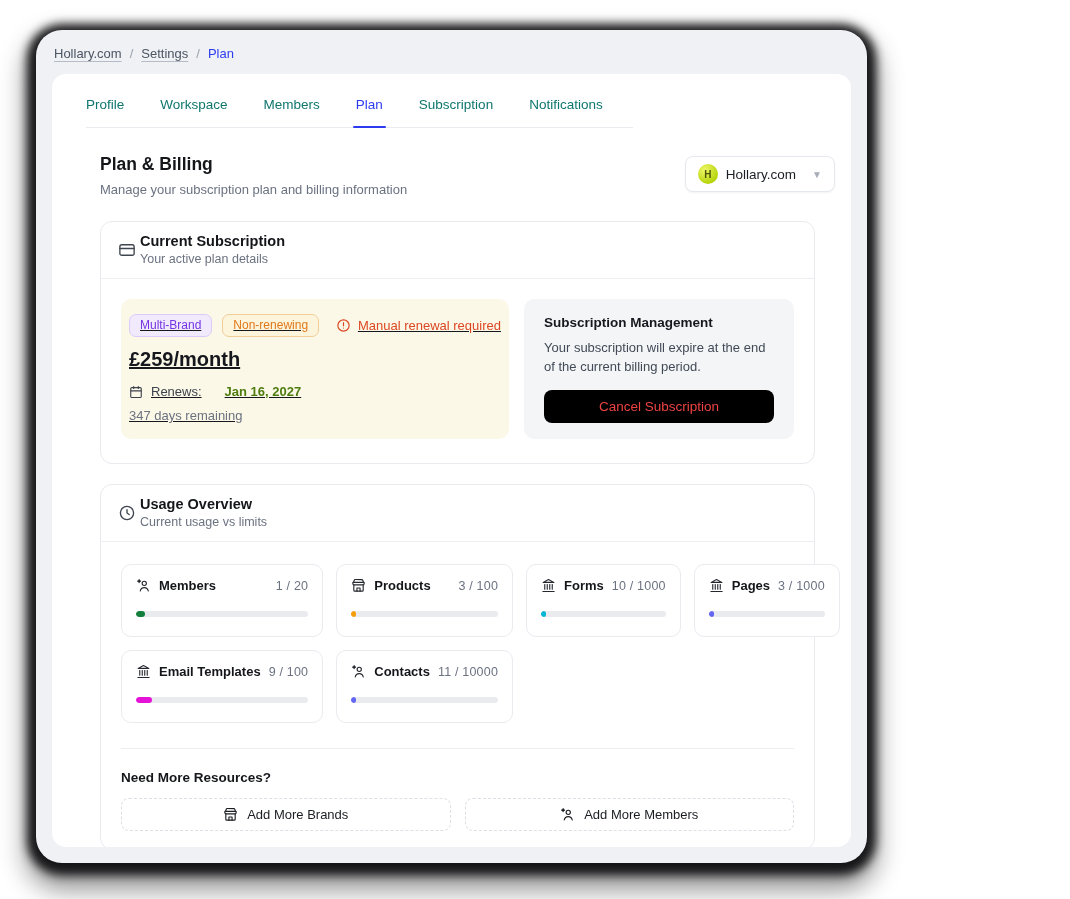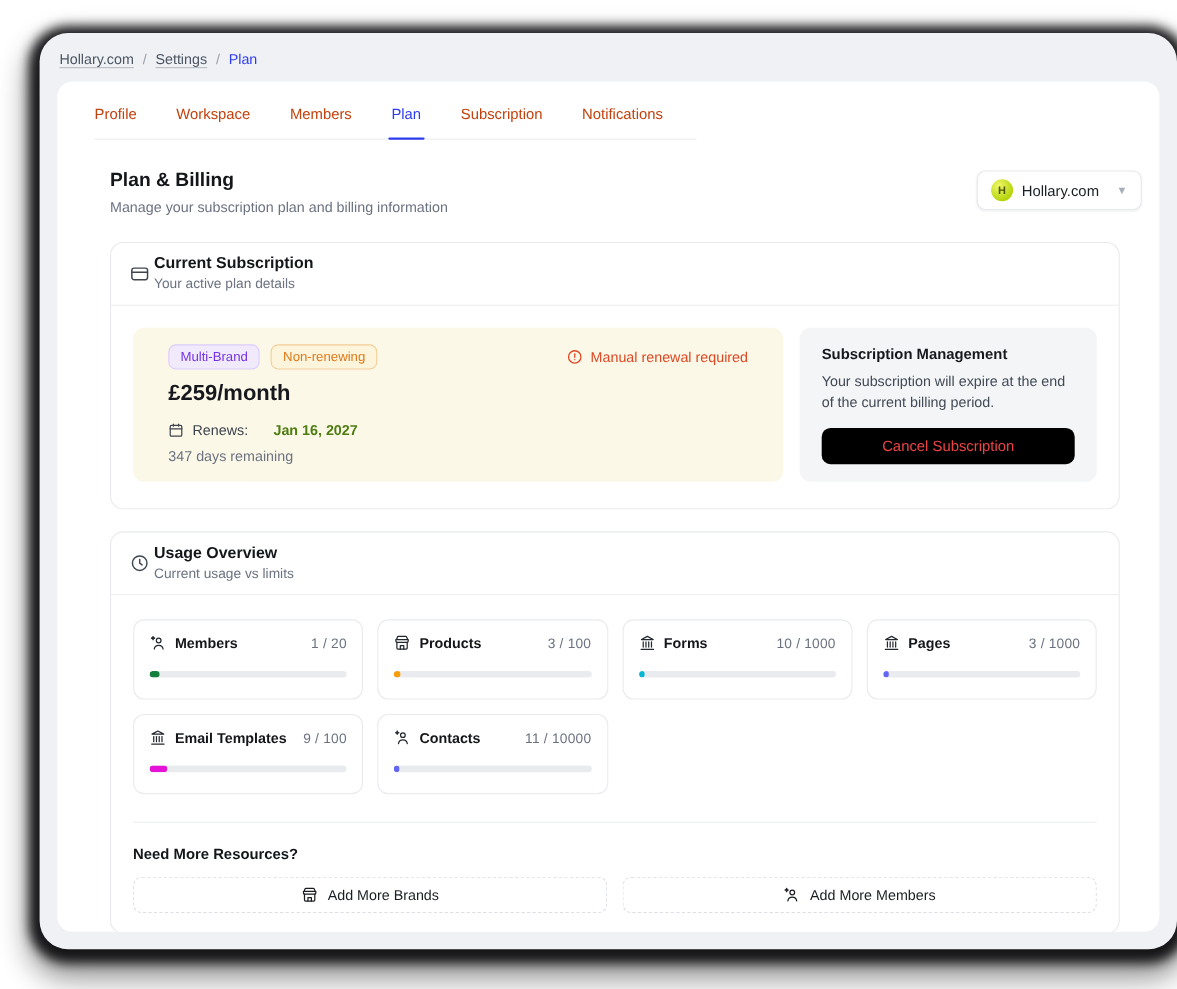--- a/index.html
+++ b/index.html
@@ -4,39 +4,39 @@
 <style>
   * { margin:0; padding:0; box-sizing:border-box; }
   html,body { width:1070px; height:899px; overflow:hidden; }
   body {
     background:#ffffff;
     font-family:"Liberation Sans", sans-serif;
     color:#16181d;
     position:relative;
   }
   .app-frame{
-    position:absolute; left:36px; top:30px; width:1034px; height:833px;
+    position:absolute; left:36px; top:30px; width:831px; height:833px;
     background:#eff1f4; border-radius:26px;
     box-shadow:0 3px 10px 9px rgba(12,12,14,.92), 0 16px 26px 10px rgba(10,10,12,.45);
     display:flex; flex-direction:column;
   }
   
   .breadcrumb{ padding:16px 24px 0 18px; font-size:13px; display:flex; align-items:center; gap:8px; }
   .crumb{ color:#4b5563; cursor:pointer; }
   .crumb.u{ text-decoration:underline; text-decoration-color:#b6bcc5; text-underline-offset:3px; }
   .crumb.active{ color:var(--accent); text-decoration:none; }
   .crumb-sep{ color:#9aa1ab; }
 
   
   .main-card{ flex:1; margin:13px 16px 16px; background:#fff; border-radius:14px; display:flex; flex-direction:column; overflow:hidden; }
 
   
   .tabs-row{ padding:21px 0 0 34px; }
   .tabs{ display:inline-flex; gap:36px; border-bottom:1px solid #e9ebef; padding-right:30px; }
-  .tab{ font-size:13.5px; color:#c2410c; padding-bottom:15px; position:relative; cursor:pointer; white-space:nowrap; }
+  .tab{ font-size:13.5px; color:#0f766e; padding-bottom:15px; position:relative; cursor:pointer; white-space:nowrap; }
   .tab.active{ color:var(--accent); font-weight:500; }
   .tab.active::after{ content:""; position:absolute; left:-3px; right:-3px; bottom:-1px; height:2px; background:var(--accent); border-radius:2px; }
 
   
   .page-head{ display:flex; justify-content:space-between; align-items:flex-start; padding:26px 16px 24px 48px; }
   .page-title{ font-size:17.5px; font-weight:700; color:#14161a; }
   .page-sub{ font-size:13px; color:#6b7280; margin-top:7px; }
   .ws-select{ display:flex; align-items:center; gap:8px; background:#fff; border:1px solid #e5e8ec; border-radius:8px; padding:7px 12px; box-shadow:0 1px 2px rgba(16,24,40,.05); cursor:pointer; margin-top:2px; }
   .ws-avatar{ width:20px; height:20px; border-radius:50%; background:radial-gradient(circle at 35% 30%, #eff868, #b5d30a 72%); display:flex; align-items:center; justify-content:center; font-size:10px; font-weight:700; color:#4c5606; }
   .ws-name{ font-size:13.5px; color:#1b1e24; }
@@ -45,21 +45,21 @@
   
   .section{ margin:0 36px 0 48px; border:1px solid #e8eaee; border-radius:12px; background:#fff; }
   .section.usage{ margin-top:20px; margin-bottom:18px; }
   .sec-head{ display:flex; align-items:center; gap:4px; padding:11px 24px 12px 17px; border-bottom:1px solid #edeef1; }
   .sec-icon{ color:#3f4650; display:flex; align-items:center; }
   .sec-title{ font-size:14.5px; font-weight:700; color:#14161a; }
   .sec-sub{ font-size:12.5px; color:#6b7280; margin-top:3px; }
 
   
   .sub-body{ display:flex; gap:15px; padding:20px 20px 24px; }
-  .plan-panel{ flex:1; background:#fcf8e8; border-radius:10px; padding:15px 32px 16px; }
+  .plan-panel{ flex:1; background:#fcf8e8; border-radius:10px; padding:15px 8px 16px;text-decoration:underline; }
   .badge-row{ display:flex; align-items:center; gap:10px; }
   .badge{ font-size:12px; padding:3px 10px 4px; border-radius:7px; font-weight:500; white-space:nowrap; }
   .badge.purple{ color:#7434e3; background:#f1eafd; border:1px solid #dccbfa; }
   .badge.orange{ color:#df7818; background:#fdf4dc; border:1px solid #f2ce97; }
   .plan-warning{ margin-left:auto; color:#dc4823; font-size:13px; font-weight:500; display:flex; align-items:center; gap:7px; }
   .price{ font-size:20px; font-weight:700; color:#16181d; margin-top:11px; }
   .renew-row{ display:flex; align-items:center; gap:8px; margin-top:13px; font-size:13px; color:#3c434d; }
   .renew-date{ font-weight:700; color:#4d7c0f; margin-left:15px; }
   .days{ margin-top:9px; font-size:13px; color:#6b7280; }
   .mgmt-panel{ width:270px; flex-shrink:0; background:#f4f5f7; border-radius:10px; padding:16px 20px; }

